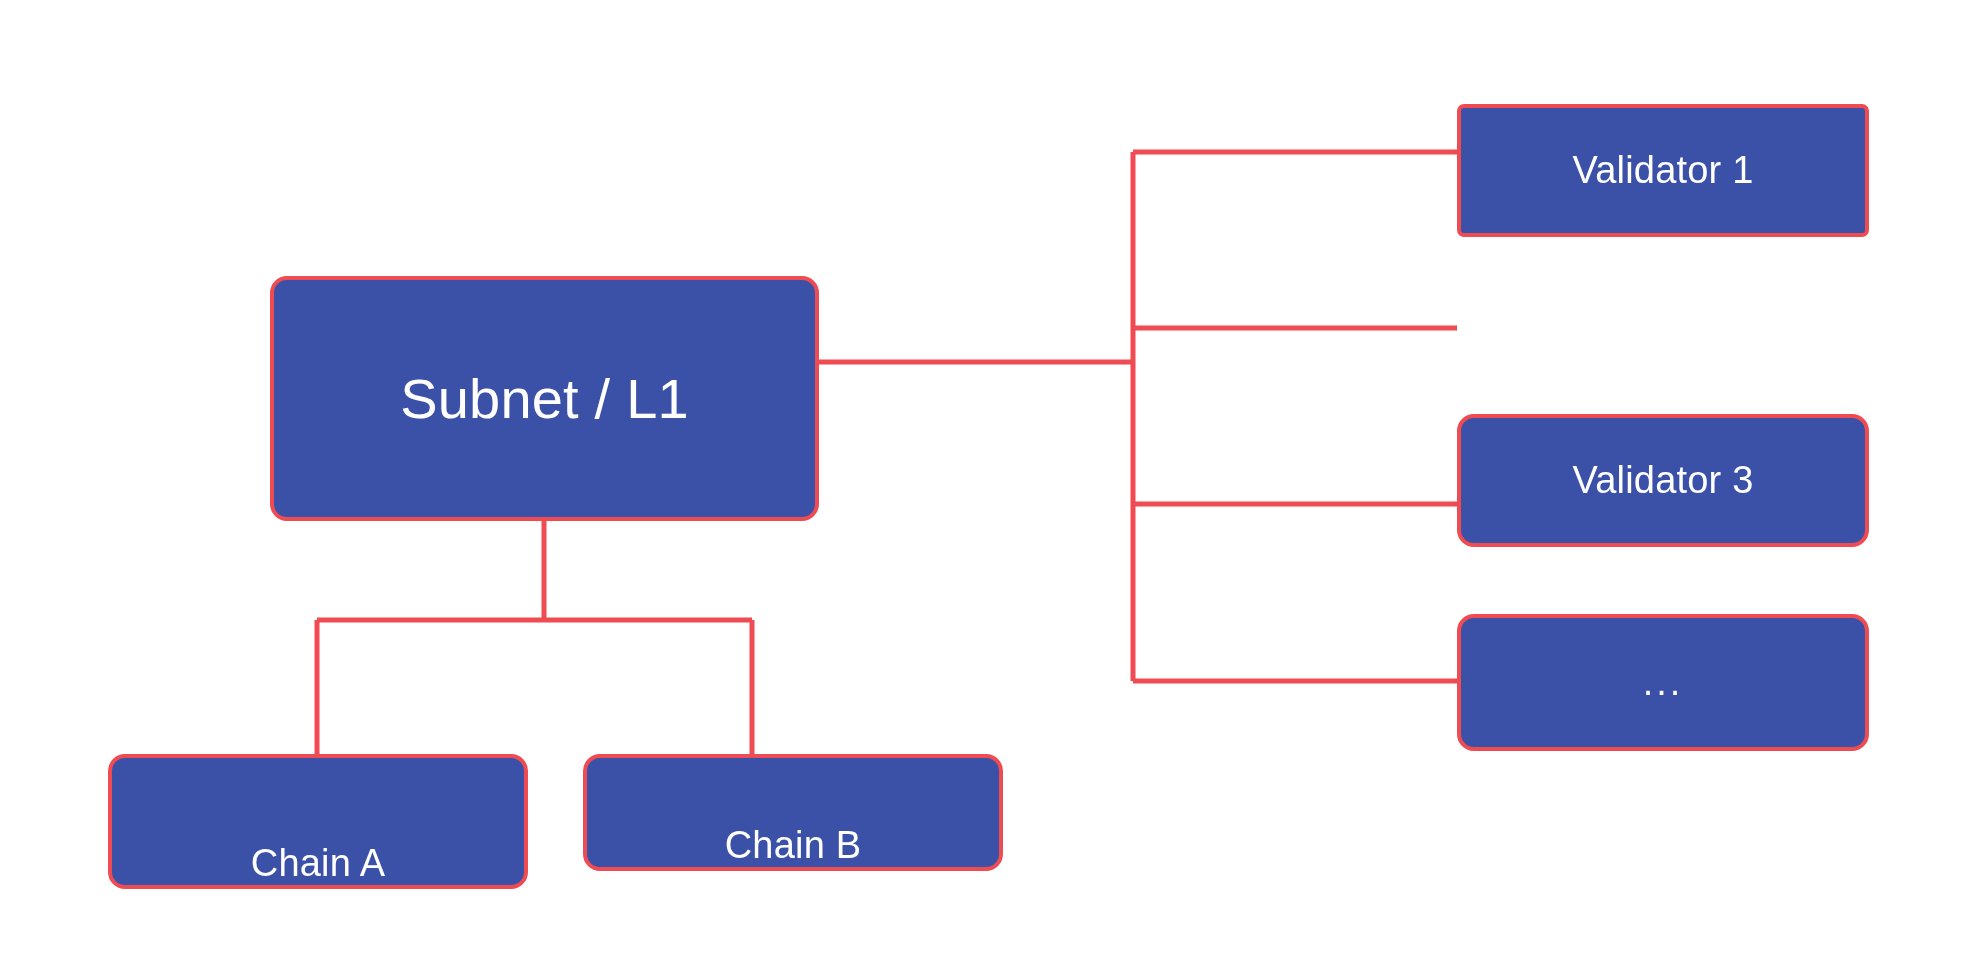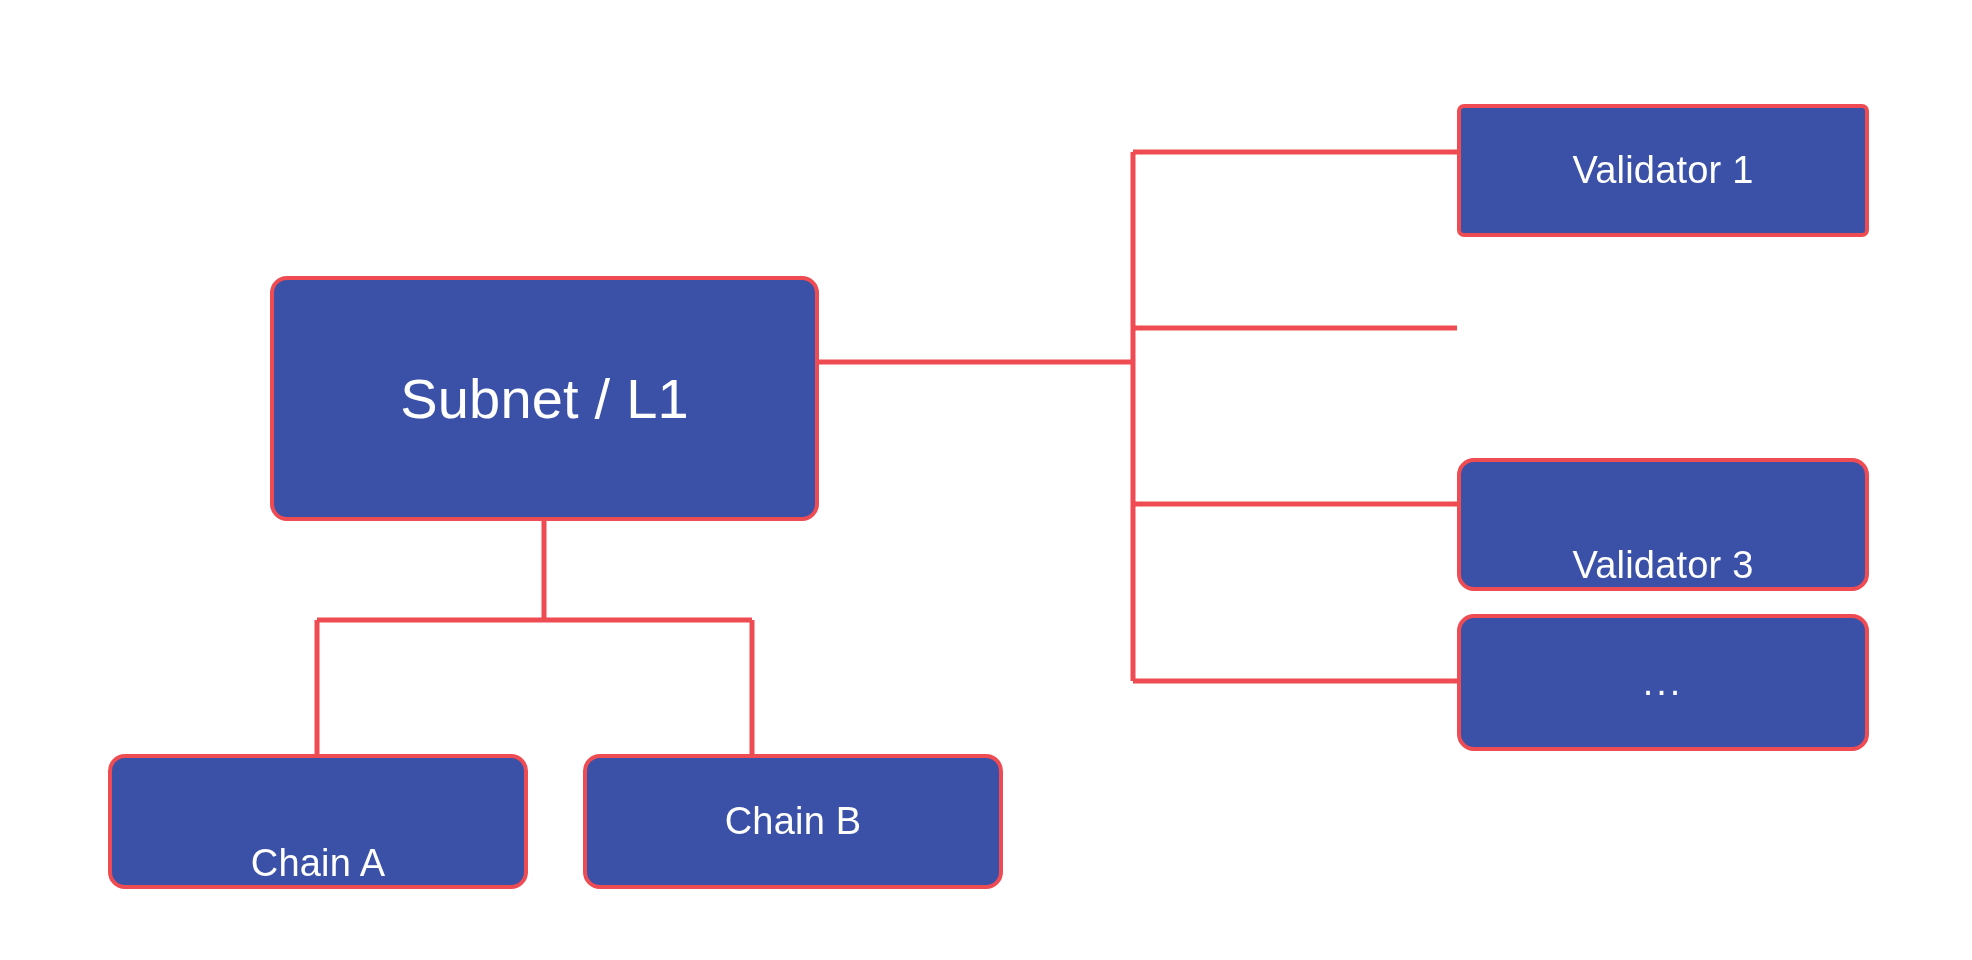--- a/index.html
+++ b/index.html
@@ -63,37 +63,38 @@
     left: 108px;
     top: 754px;
     width: 420px;
     height: 135px;
     align-items: flex-end;
   }
   #node-chain-b {
     left: 583px;
     top: 754px;
     width: 420px;
-    height: 135px;
+    height: 117px;
+    align-items: flex-end;
   }
   #node-chain-a .node-label,
   #node-chain-b .node-label {
     font-size: 38px;
     font-weight: 400;
   }
 
   
   .validator-node {
     left: 1457px;
     width: 412px;
     height: 133px;
   }
   #node-validator-1 { top: 104px; border-radius: 7px; }
   #node-validator-2 { top: 262px; }
-  #node-validator-3 { top: 458px; align-items: flex-end; }
+  #node-validator-3 { top: 414px; }
   #node-validator-more { top: 614px; height: 137px; }
 
   .validator-node .node-label {
     font-size: 38px;
     font-weight: 400;
   }
   #node-validator-more .node-label {
     font-size: 38px;
     letter-spacing: 3px;
   }

